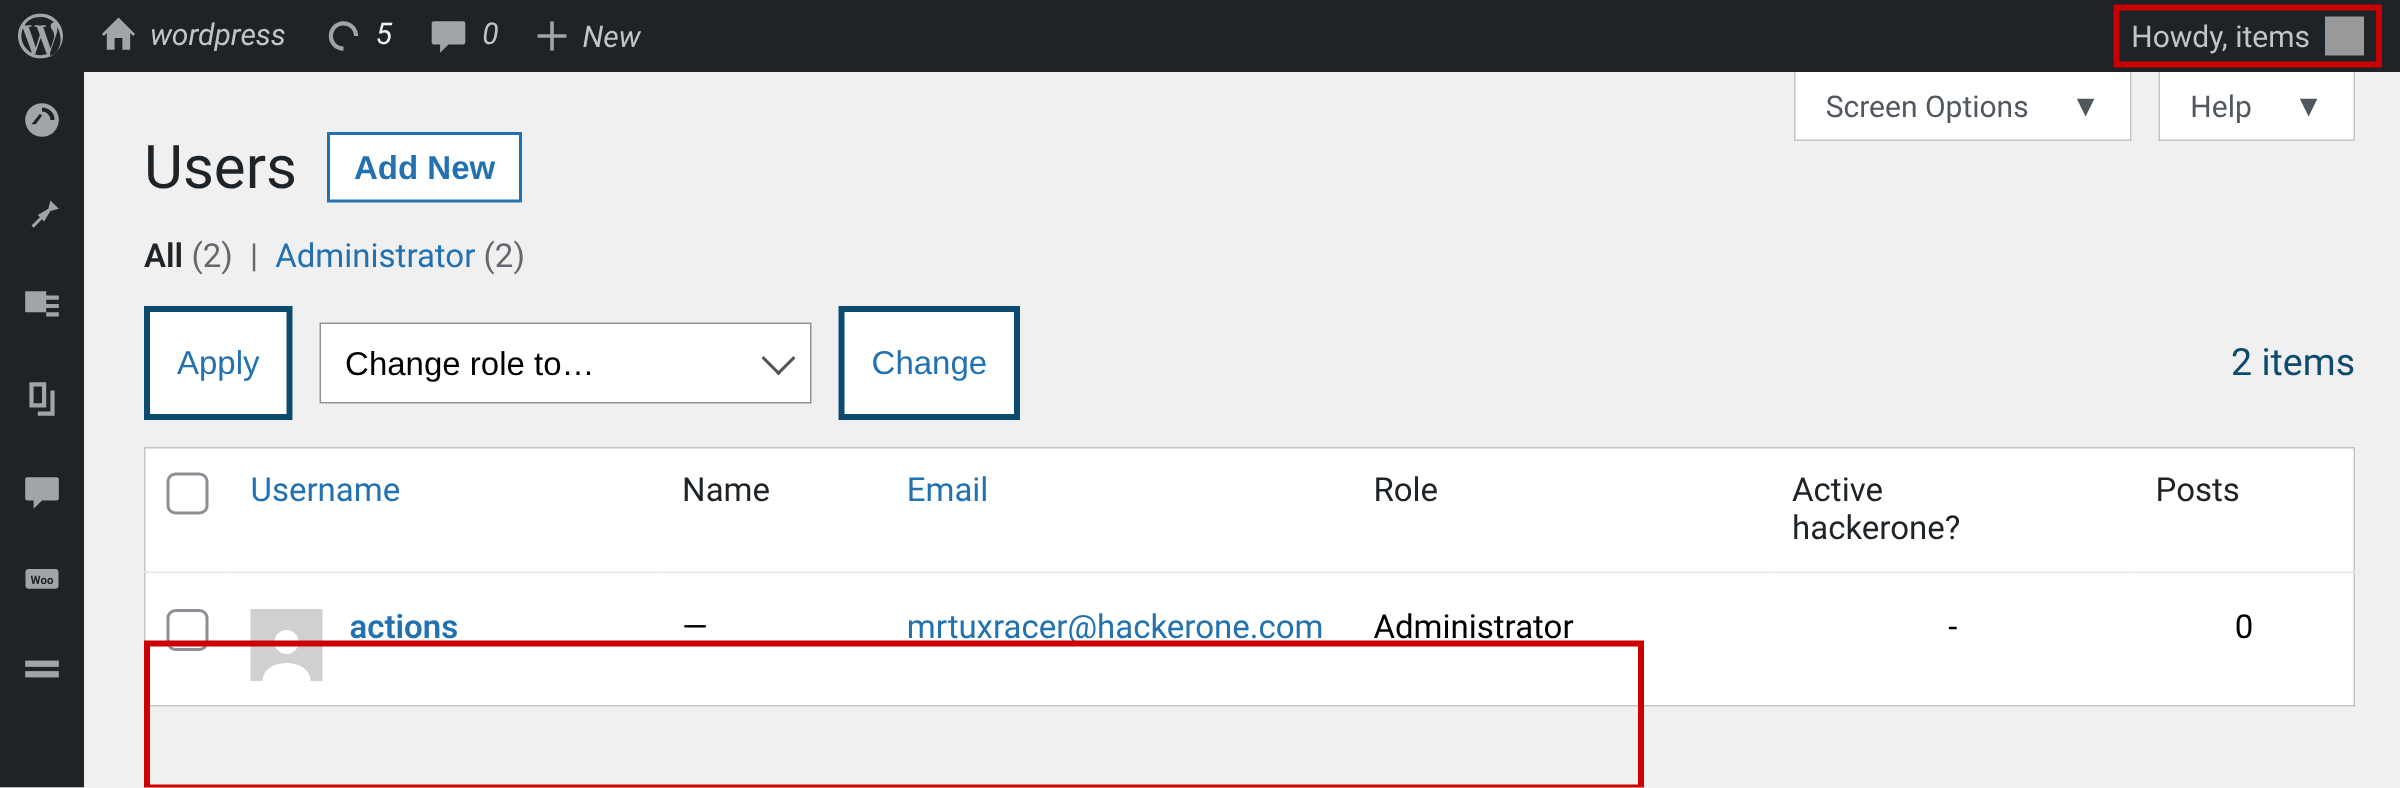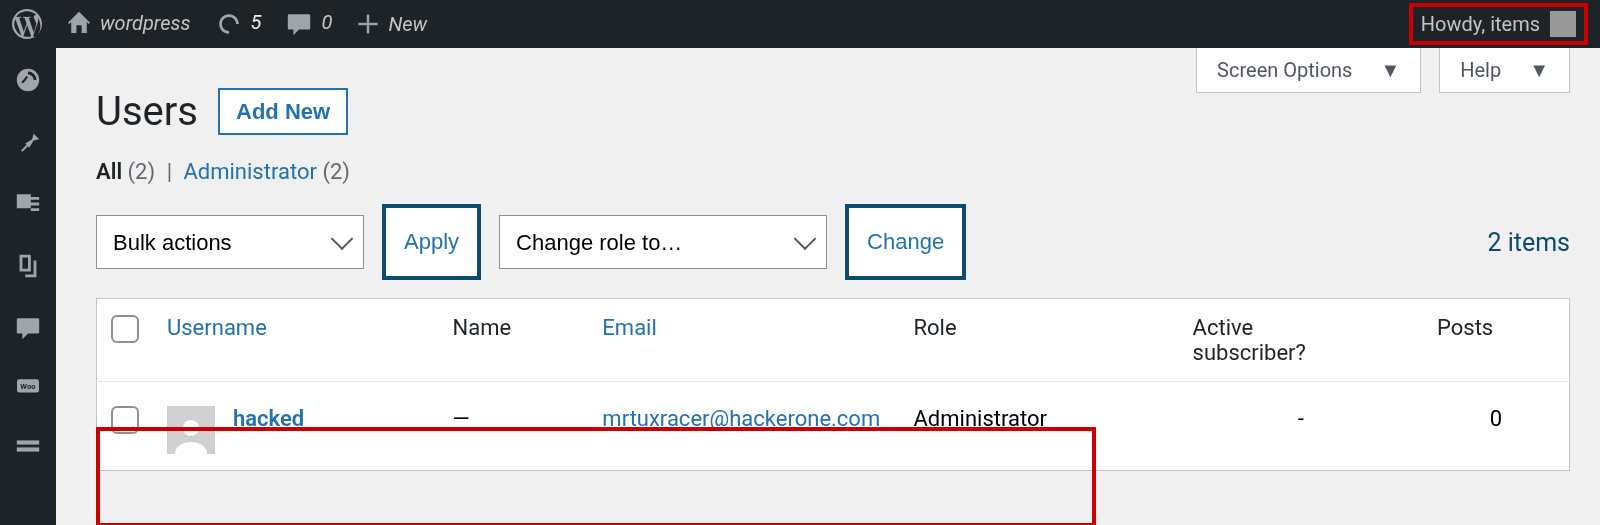--- a/index.html
+++ b/index.html
@@ -134,52 +134,51 @@
   <div class="subsub">
     <span class="current"><span>All</span></span>
     <span class="count">(2)</span>
     <span class="sep">|</span>
     <a href="#">Administrator</a>
     <span class="count">(2)</span>
   </div>
 
 
   <div class="tablenav">
-    <span class="select-wrap"><select class="sel-bulk"><option>Bulk actions</option></select></span>
     <button class="secondary-btn">Apply</button>
     <span class="select-wrap"><select class="sel-role"><option>Change role to…</option></select></span>
     <button class="secondary-btn">Change</button>
     <span class="items-count">2 items</span>
   </div>
 
   <table class="users-table">
     <thead>
       <tr>
         <th class="check-col"><span class="cb"></span></th>
         <th>Username</th>
         <th class="static">Name</th>
         <th>Email</th>
         <th class="static">Role</th>
         <th class="static" style="white-space:pre-line">Active
-subscriber?</th>
+hackerone?</th>
         <th class="static">Posts</th>
       </tr>
     </thead>
     <tbody>
       <tr>
         <td><span class="cb"></span></td>
         <td>
           <div class="username-cell">
             <span class="user-avatar">
                 <svg viewBox="0 0 20 20">
                   <circle cx="10" cy="7" r="4"></circle>
                   <path d="M2 20c0-4 4-6 8-6s8 2 8 6H2z"></path>
                 </svg>
               </span>
-            <a href="#" class="username-link">hacked</a>
+            <a href="#" class="username-link">actions</a>
           </div>
         </td>
         <td>—</td>
         <td style="max-width:180px;"><a href="#" class="email-link">mrtuxracer@hackerone.com</a></td>
         <td>Administrator</td>
         <td style="text-align:center">-</td>
         <td style="text-align:center">0</td>
       </tr>
     </tbody>
   </table>

